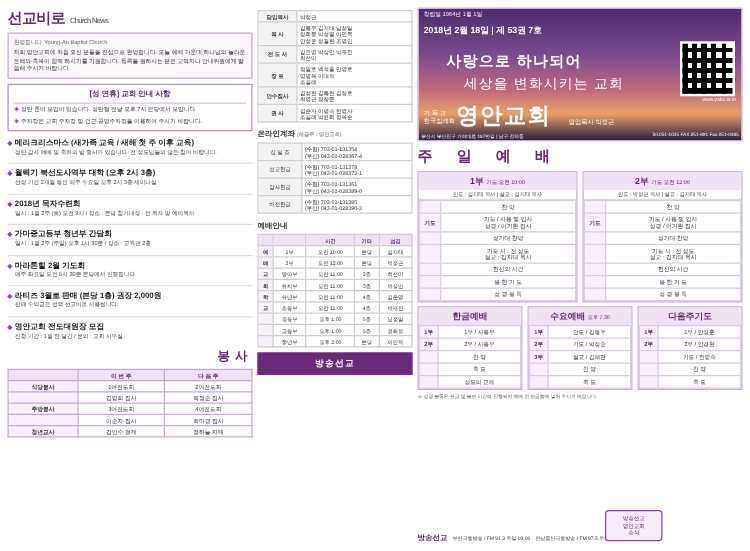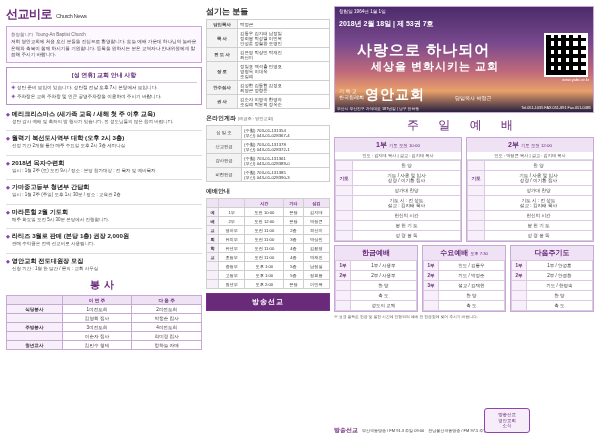--- a/index.html
+++ b/index.html
@@ -18,21 +18,21 @@
   .notice-head{font-size:6px;font-weight:bold;color:#5d1f6e;text-align:center;border-bottom:1px solid #d9c2e2;padding-bottom:2px;}
   .notice-line{font-size:4.6px;color:#333;line-height:1.5;margin-top:2px;}
   .dot{color:#8e44ad;}
   .items{margin-top:5px;}
   .item{margin-bottom:5px;}
   .item-t{font-size:6.2px;font-weight:bold;color:#222;}
   .item-t:before{content:"◆";color:#8e44ad;font-size:5px;margin-right:2px;}
   .item-d{font-size:4.5px;color:#444;line-height:1.45;padding-left:6px;}
   .hr{height:1px;background:#ddd;margin:3px 0;}
 
-  .serve-title{margin-top:6px;text-align:center;font-size:10px;font-weight:bold;color:#6a2a7a;letter-spacing:4px;}
+  .serve-title{margin-top:6px;text-align:right;font-size:10px;font-weight:bold;color:#6a2a7a;letter-spacing:4px;}
   table.serve{width:100%;border-collapse:collapse;margin-top:3px;font-size:4.6px;}
   table.serve th,table.serve td{border:1px solid #c8a9d6;padding:1.5px 2px;text-align:center;color:#333;}
   table.serve th{background:#efe2f5;font-weight:bold;color:#5d1f6e;}
   table.serve td.l{background:#f7f0fa;font-weight:bold;}
 
   
   .col-mid{position:absolute;left:206px;top:6px;width:124px;height:429px;}
   .mid-title{font-size:8px;font-weight:bold;color:#333;}
   table.mid{width:100%;border-collapse:collapse;font-size:4.4px;margin-top:2px;}
   table.mid td{border:1px solid #cfcfcf;padding:1.5px 2px;color:#333;vertical-align:middle;}
@@ -47,35 +47,35 @@
   table.wor th{background:#efe2f5;color:#5d1f6e;}
   table.wor td.v{width:9px;background:#f7f0fa;font-weight:bold;}
   .mission{margin-top:4px;border:1px solid #7b2d8e;background:#6a2a7a;color:#fff;font-size:7px;font-weight:bold;text-align:center;padding:3px 0;letter-spacing:1px;}
 
   
   .col-right{position:absolute;left:334px;top:6px;width:260px;height:429px;}
   .masthead{position:relative;border:1px solid #caa8d6;height:105px;overflow:hidden;
     background:linear-gradient(180deg,#4b2b6b 0%,#7a4a8e 35%,#c06a7a 62%,#e8a06a 80%,#2a2140 100%);}
   .mh-top{position:absolute;top:2px;left:0;right:0;display:flex;justify-content:space-between;font-size:4.6px;color:#fff;padding:0 4px;}
   .mh-date{position:absolute;top:12px;left:4px;font-size:7px;color:#fff;font-weight:bold;}
-  .mh-l1{position:absolute;top:34px;left:22px;font-size:15px;color:#fff;font-weight:bold;letter-spacing:1px;}
-  .mh-l2{position:absolute;top:52px;left:36px;font-size:11px;color:#fff;font-weight:bold;letter-spacing:1px;}
+  .mh-l1{position:absolute;top:34px;left:22px;font-size:12px;color:#fff;font-weight:bold;letter-spacing:1px;}
+  .mh-l2{position:absolute;top:52px;left:36px;font-size:11px;color:#fff;font-weight:normal;letter-spacing:1px;}
   .mh-logo{position:absolute;left:4px;bottom:12px;color:#fff;font-size:5px;line-height:1.1;}
-  .mh-name{position:absolute;left:30px;bottom:8px;color:#fff;font-size:14px;font-weight:bold;letter-spacing:1px;}
+  .mh-name{position:absolute;left:30px;bottom:8px;color:#fff;font-size:18px;font-weight:bold;letter-spacing:1px;}
   .mh-pastor{position:absolute;left:120px;bottom:11px;color:#fff;font-size:5px;}
   .mh-addr{position:absolute;left:2px;bottom:1px;right:2px;color:#fff;font-size:3.8px;display:flex;justify-content:space-between;}
   .qr{position:absolute;right:5px;top:26px;width:40px;height:40px;background:#fff;padding:2px;}
   .qr i{display:block;width:100%;height:100%;
      background-image:
        linear-gradient(90deg,#000 12%,transparent 12% 20%,#000 20% 30%,transparent 30% 38%,#000 38% 50%,transparent 50% 58%,#000 58% 68%,transparent 68% 80%,#000 80% 88%,transparent 88%),
        linear-gradient(0deg,#000 12%,transparent 12% 22%,#000 22% 32%,transparent 32% 42%,#000 42% 52%,transparent 52% 62%,#000 62% 72%,transparent 72% 84%,#000 84% 92%,transparent 92%);
      background-blend-mode:multiply;}
   .qr-url{position:absolute;right:4px;top:70px;font-size:4px;color:#fff;}
 
-  .sunday-h{text-align:center;font-size:12px;font-weight:normal;color:#6a2a7a;letter-spacing:8px;margin:4px 0 3px;}
+  .sunday-h{font-size:12px;font-weight:bold;color:#6a2a7a;letter-spacing:8px;margin:4px 0 3px;}
   .svc-wrap{display:flex;gap:4px;}
   .svc{flex:1;border:1px solid #c8a9d6;}
   .svc-h{background:#efe2f5;color:#5d1f6e;text-align:center;font-size:7px;font-weight:bold;padding:2px 0;}
   .svc-sub{text-align:center;font-size:4.2px;color:#444;border-bottom:1px solid #ddd;padding:1px 0;}
   table.svc-t{width:100%;border-collapse:collapse;font-size:4.6px;}
   table.svc-t td{border:1px solid #dcc9e4;padding:2px 1px;text-align:center;color:#333;}
   table.svc-t td.k{width:14px;background:#f7f0fa;font-weight:bold;color:#5d1f6e;}
 
   .verse-box{margin-top:4px;border:1px solid #c8a9d6;display:flex;align-items:stretch;}
   .verse-l{flex:1;background:#6a2a7a;color:#fff;font-size:8px;font-weight:bold;display:flex;align-items:center;justify-content:center;padding:4px 2px;letter-spacing:.5px;}
@@ -182,21 +182,20 @@
       <tr>
         <td class="l">청년교사</td>
         <td>김민수 형제</td>
         <td>정하늘 자매</td>
       </tr>
     </tbody>
       </table>
   </div>
 
   <div class="col-mid">
-    <div class="mid-title">섬기는 분들</div>
     <table class="mid">
       <tbody>
           <tr>
             <td class="k">담임목사</td>
             <td>박정근</td>
           </tr>
       <tr>
             <td class="k">목 사</td>
             <td style="white-space:pre-line">김동우 김지태 남정일
 정희봉 박성열 이민복

